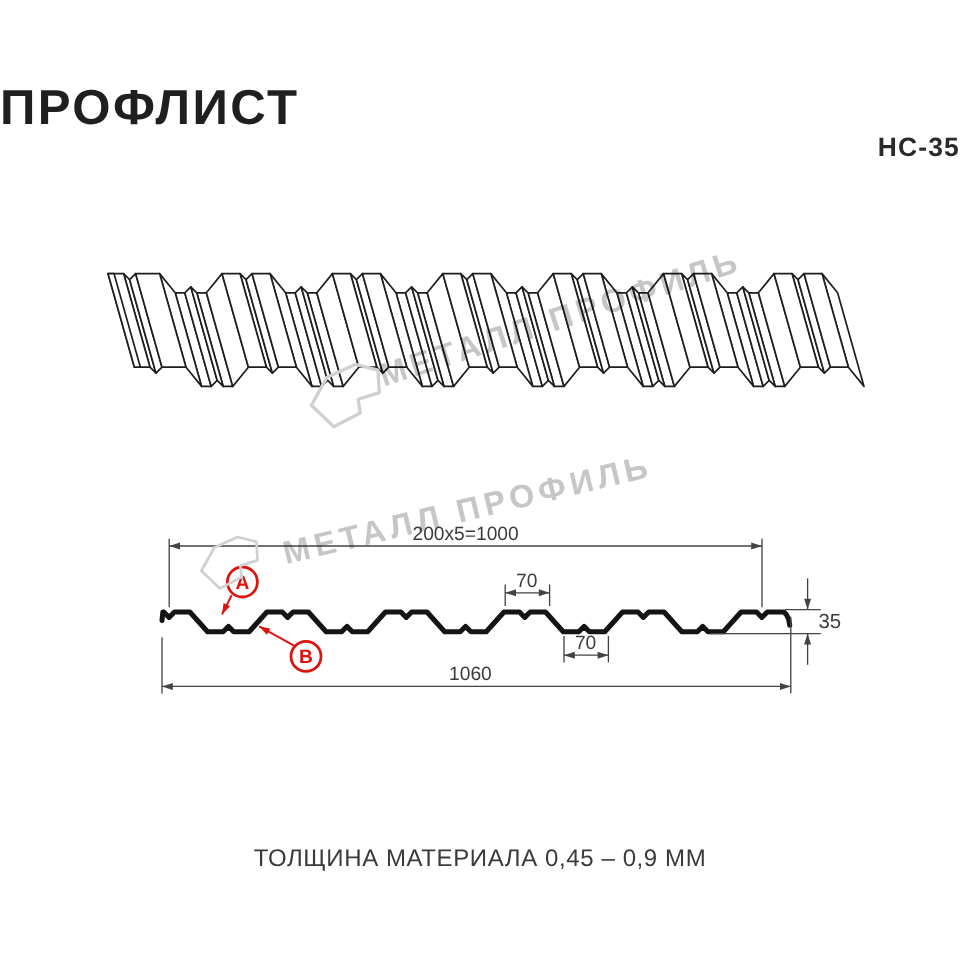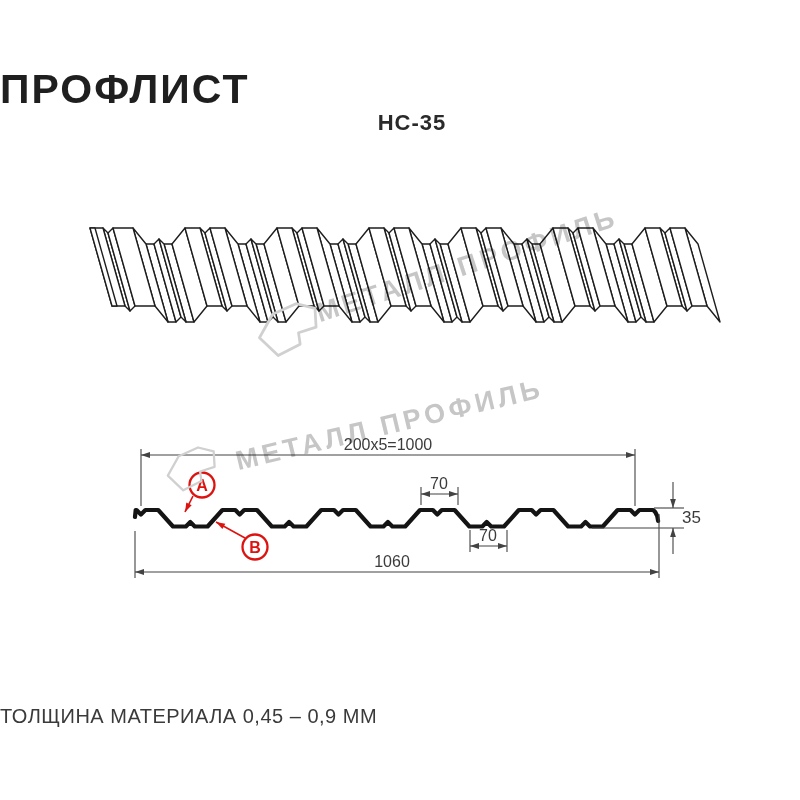--- a/index.html
+++ b/index.html
@@ -1,22 +1,22 @@
 <!DOCTYPE html>
 <html><head>
 <meta charset="utf-8">
 <style>
   html,body{margin:0;padding:0;background:#ffffff;}
   .page{position:relative;width:800px;height:800px;background:#fff;overflow:hidden;
         font-family:"Liberation Sans",sans-serif;}
   .title{position:absolute;left:0;right:0;top:66px;
          font-size:41px;font-weight:bold;letter-spacing:2px;color:#1f1f1f;}
-  .subtitle{position:absolute;left:0;right:0;top:110px;text-align:center;
+  .subtitle{position:absolute;left:0;right:0;top:110px;text-align:right;
          font-size:22px;font-weight:bold;letter-spacing:1px;color:#2a2a2a;margin-left:24px;}
-  .footer{position:absolute;left:0;right:0;top:705px;
+  .footer{position:absolute;left:0;right:0;top:705px;text-align:center;
          font-size:20px;font-weight:400;letter-spacing:0.5px;color:#3a3a3a;}
   svg.drawing{position:absolute;left:0;top:0;}
   .wm{position:absolute;white-space:nowrap;font-weight:bold;font-size:27px;
       letter-spacing:4px;color:#c6c6c6;mix-blend-mode:multiply;
       transform-origin:0 100%;pointer-events:none;}
   .wm1{left:322px;top:298px;transform:rotate(-18deg);}
   .wm2{left:240px;top:446px;transform:rotate(-13.5deg);}
 </style>
 </head>
 <body>

